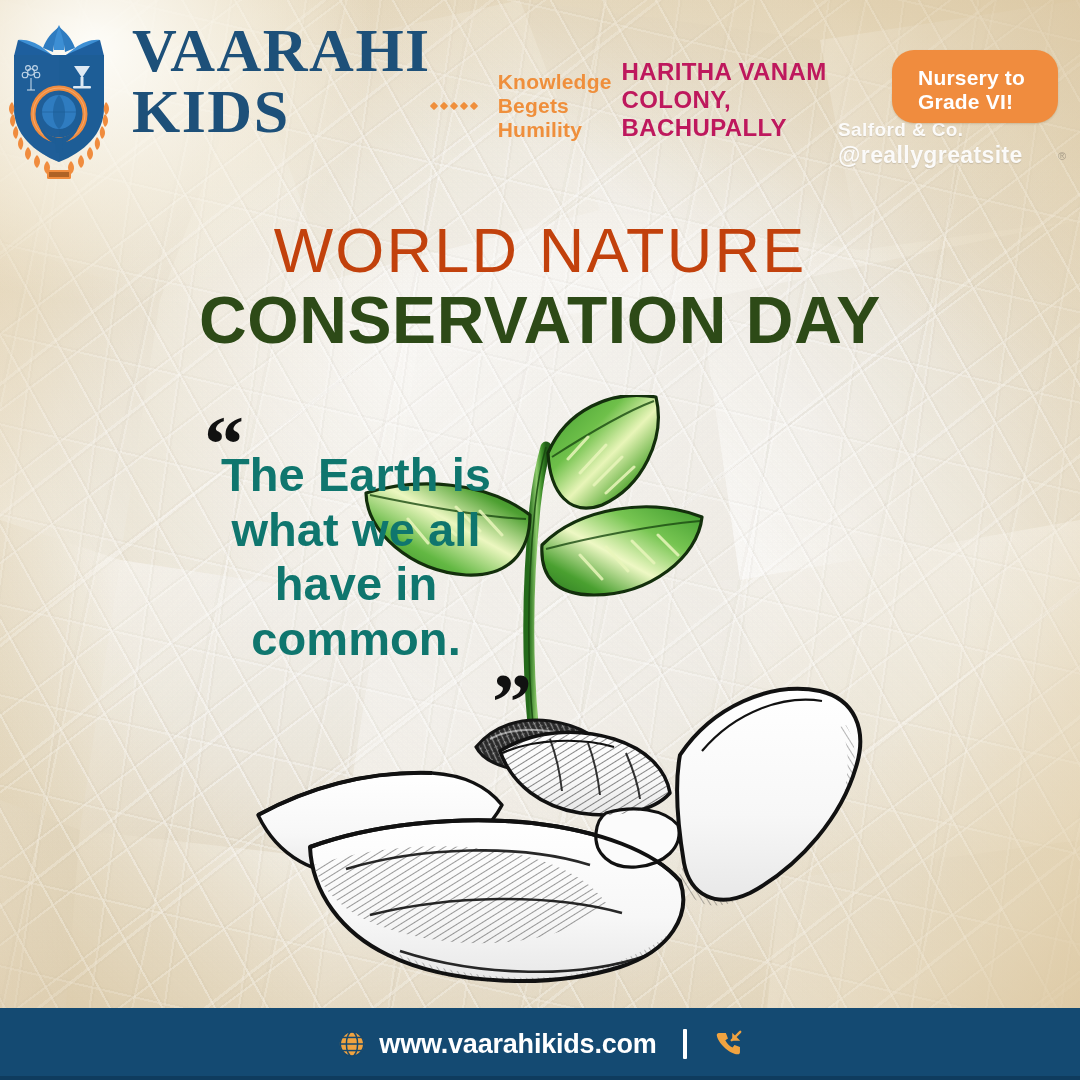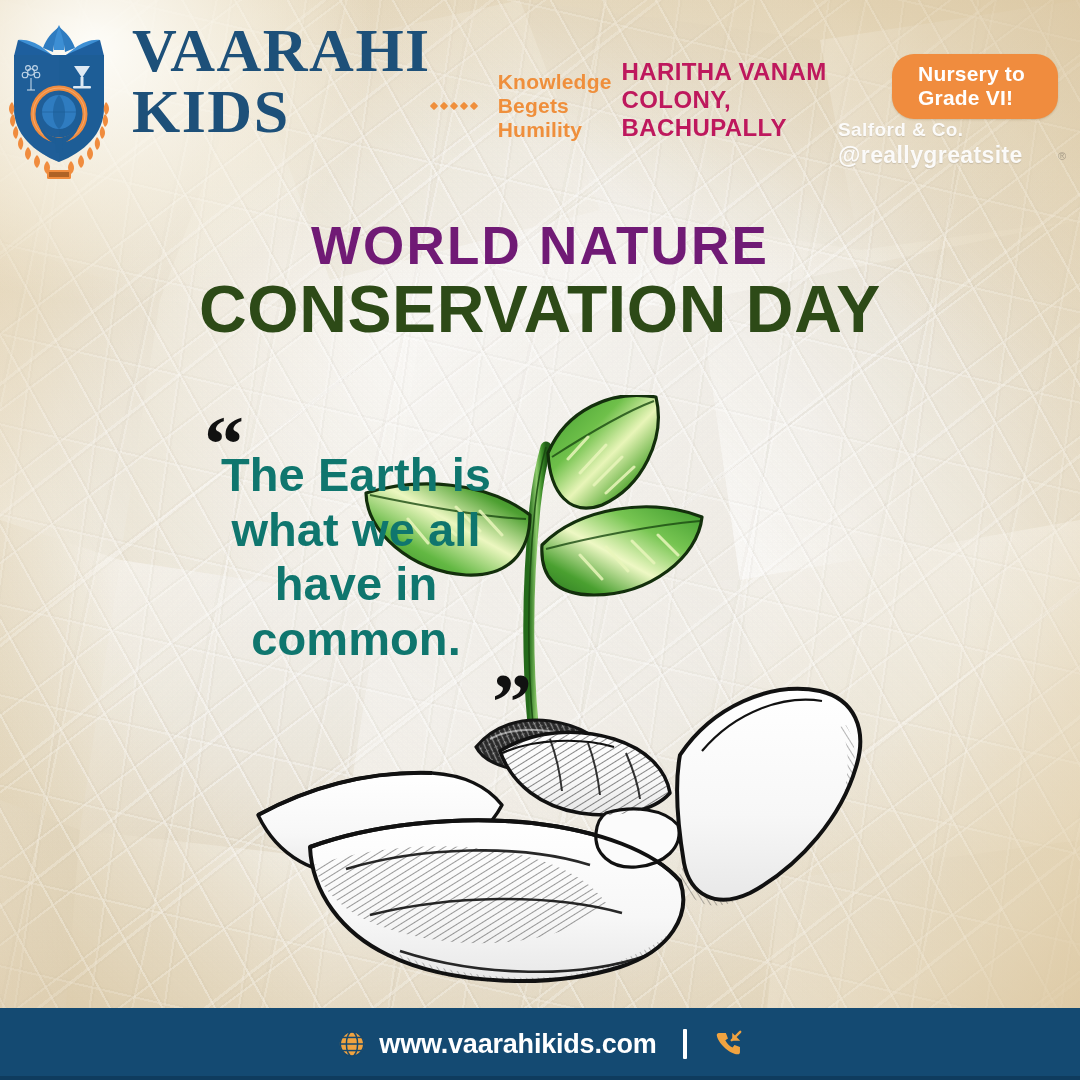--- a/index.html
+++ b/index.html
@@ -117,35 +117,35 @@
   }
   .address{
     margin-top:19px;
     font-size:24px; font-weight:700; letter-spacing:.4px; color:#be185d;
   }
   .badge{
     margin-top:12px;
     background:#f08c3e;
     color:#ffffff;
     font-size:21px; font-weight:700; letter-spacing:.2px;
-    padding:8px 26px 9px;
+    padding:16px 26px 9px;
     border-radius:22px;
     box-shadow:0 1px 2px rgba(120,80,35,.22);
     align-self:center;
     margin-right:22px;
   }
   .reg{
     position:absolute; right:14px; top:150px;
     font-size:11px; color:rgba(90,85,78,.45);
   }
 
   
   .title-wrap{ position:absolute; left:0; top:218px; width:1080px; text-align:center; }
   .title-1{
-    font-size:53px; font-weight:700; letter-spacing:2.2px; color:#701a75;
+    font-size:63px; font-weight:400; letter-spacing:2.2px; color:#c2410c;
     line-height:1.04;
   }
   .title-2{
     margin-top:2px;
     font-size:66px; font-weight:700; letter-spacing:.6px; color:#2d4a17;
     line-height:1.04;
   }
 
   
   .quote-block{

